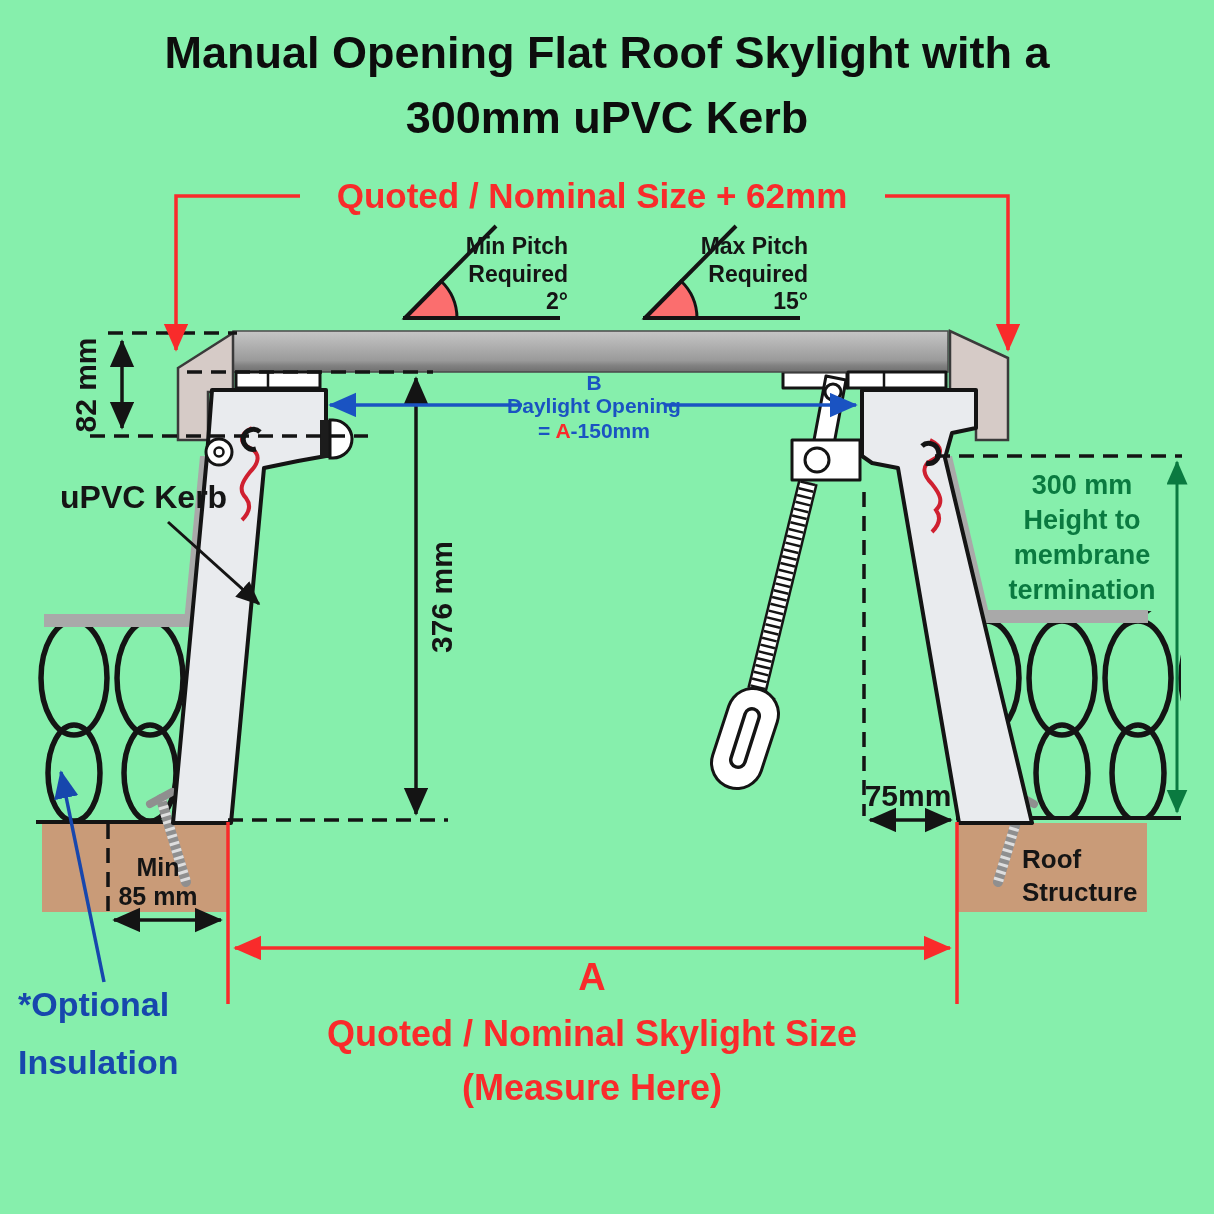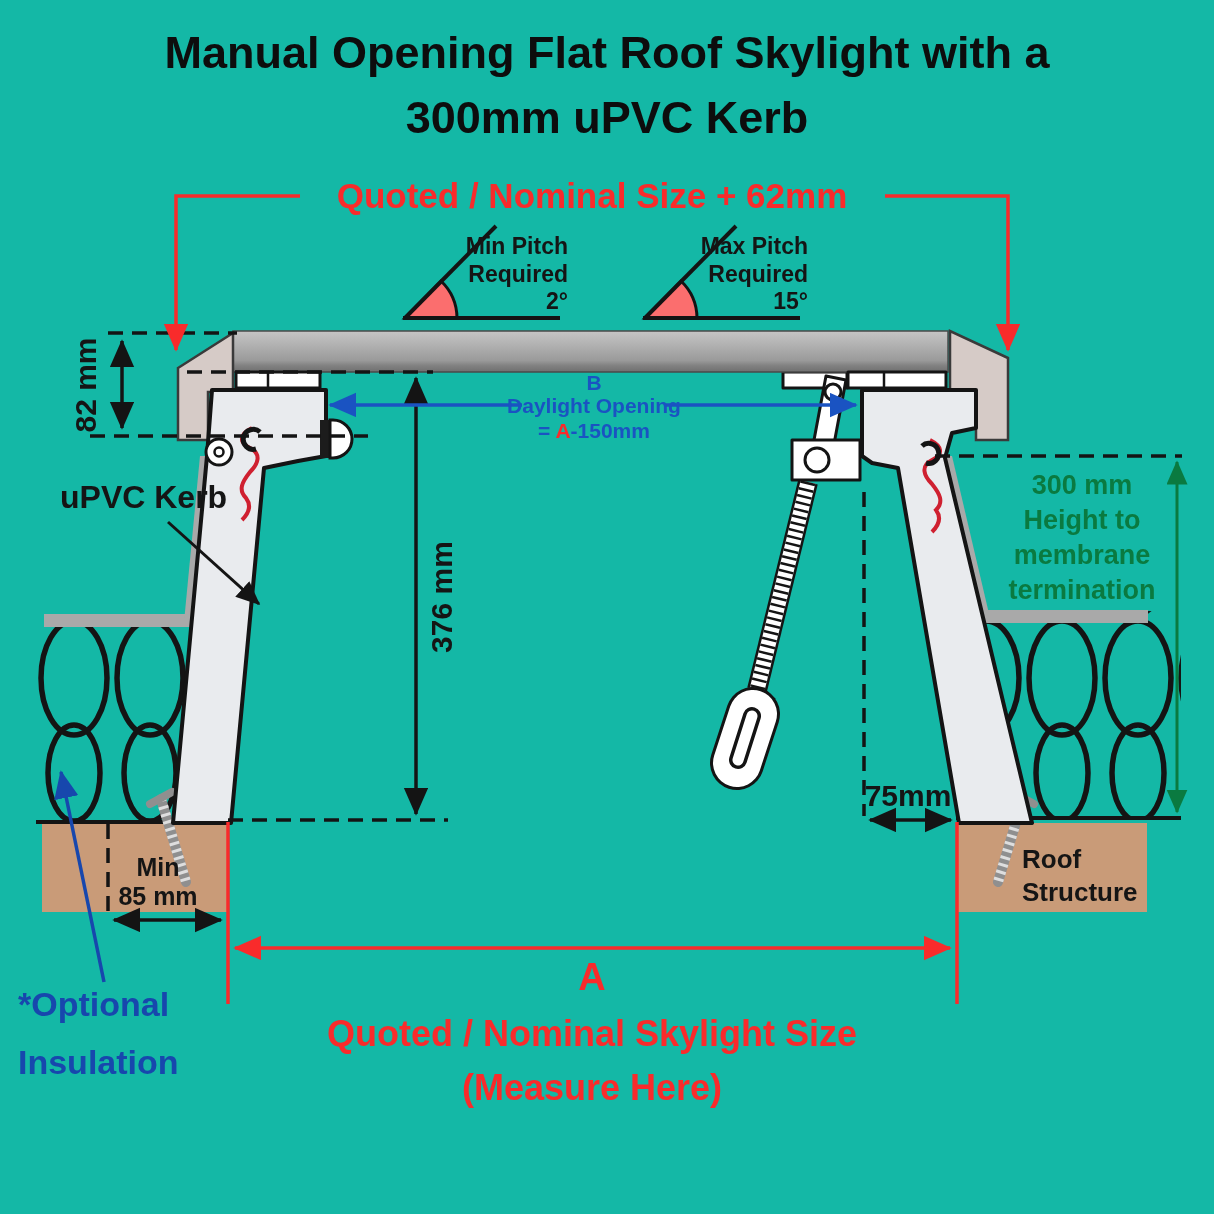--- a/index.html
+++ b/index.html
@@ -2,21 +2,21 @@
 <html style="--red: #f92b2b; --blue: #1a53c2; --deep-blue: #1747ad; --green: #0a7a40; --beige: #d6cbc7; --kerb-gray: #e9ebee; --membrane-gray: #a9a9a9; --roof-brown: #c99b78; --wedge-salmon: #fb6e6e; --glass-light: #c6c6c6; --glass-dark: #6f6f6f;"><head>
 <meta charset="utf-8">
 <style>
   :root{
     --red:#f92b2b; --blue:#1a53c2; --deep-blue:#1747ad; --green:#0a7a40;
     --beige:#d6cbc7; --kerb-gray:#e9ebee; --membrane-gray:#a9a9a9;
     --roof-brown:#c99b78; --wedge-salmon:#fb6e6e;
     --glass-light:#c6c6c6; --glass-dark:#6f6f6f;
   }
   html,body{margin:0;padding:0;background:#ffffff;}
-  .stage{width:1214px;height:1214px;position:relative;background:#14b8a6;overflow:hidden;}
+  .stage{width:1214px;height:1214px;position:relative;background:#86efac;overflow:hidden;}
   svg{display:block}
   text{font-family:"Liberation Sans", sans-serif;font-weight:700;fill:#151515;}
   .t-title{font-size:45px;fill:#0d0d0d;}
   .t-red-big{font-size:35px;fill:var(--red);}
   .t-red-a{font-size:38px;fill:var(--red);}
   .t-red-bottom{font-size:36px;fill:var(--red);}
   .t-blue{font-size:21px;fill:var(--blue);}
   .t-blue-a{font-size:21px;fill:var(--red);}
   .t-deepblue{font-size:34px;fill:var(--deep-blue);}
   .t-green{font-size:27px;fill:var(--green);}

